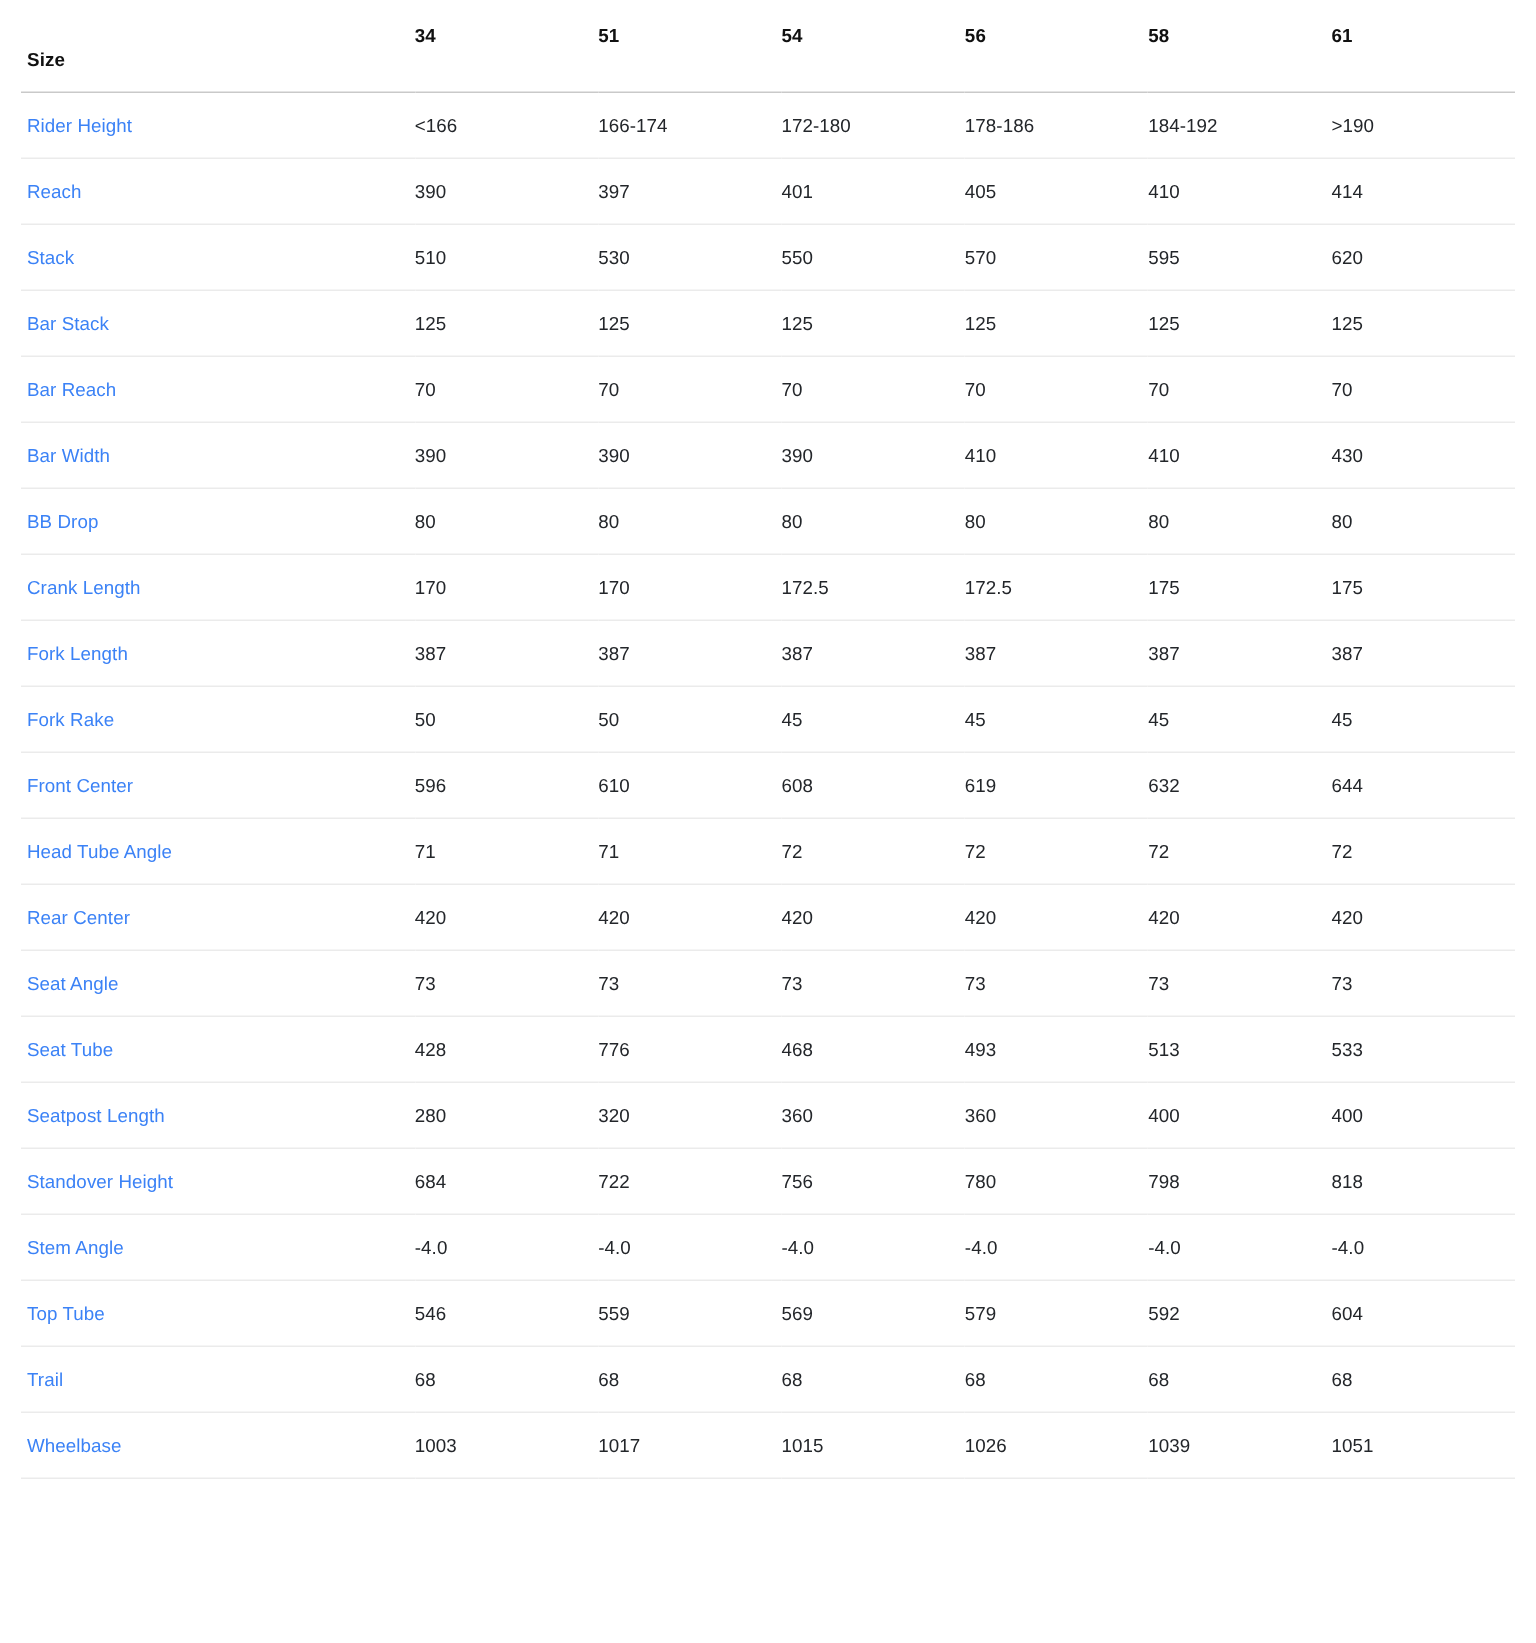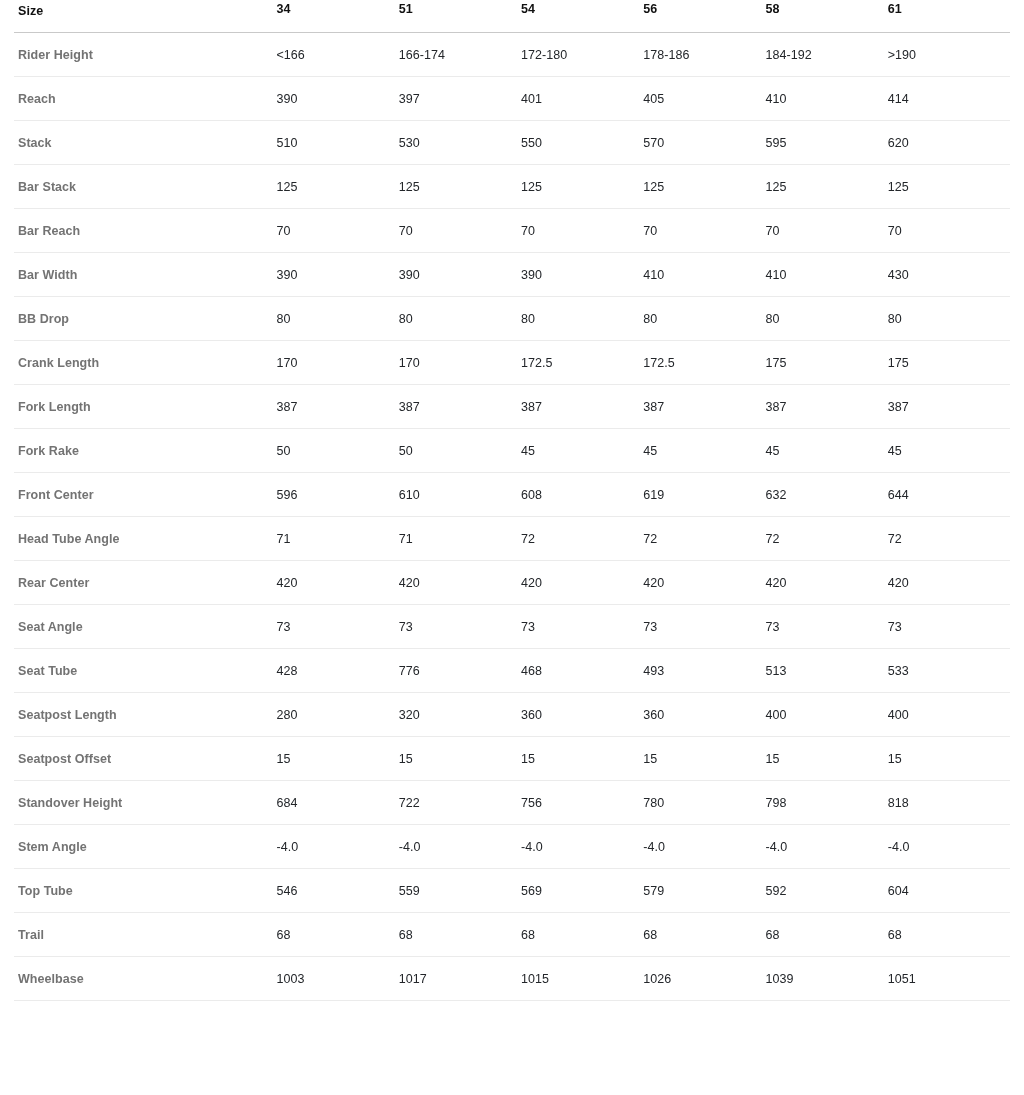--- a/index.html
+++ b/index.html
@@ -36,29 +36,28 @@
   table.geometry-table tbody td {
     font-size: 12.5px;
     font-weight: normal;
     color: #23262a;
     padding: 15px 0 14px 0;
     border-bottom: 1px solid #ebebeb;
     letter-spacing: 0.05px;
   }
   table.geometry-table tbody td.row-label {
     padding-left: 4px;
-    color: #737373;
-    font-weight: bold;
+    color: #3b82f6;
   }
   table.geometry-table tbody tr:last-child td {
     border-bottom: 1px solid #ebebeb;
   }
   col.label-col { width: 262px; }
   col.size-col  { width: 122px; }
-  .table-head-row th:first-child { padding-top: 4px; }
+  .table-head-row th:first-child { padding-top: 33px; }
 </style>
 </head>
 <body>
 
 <div class="geometry-wrap">
   <table class="geometry-table">
     <colgroup>
       <col class="label-col">
       <col class="size-col">
       <col class="size-col">
@@ -217,29 +216,20 @@
         <tr>
           <td class="row-label">Seatpost Length</td>
           <td class="row-value">280</td>
           <td class="row-value">320</td>
           <td class="row-value">360</td>
           <td class="row-value">360</td>
           <td class="row-value">400</td>
           <td class="row-value">400</td>
         </tr>
         <tr>
-          <td class="row-label">Seatpost Offset</td>
-          <td class="row-value">15</td>
-          <td class="row-value">15</td>
-          <td class="row-value">15</td>
-          <td class="row-value">15</td>
-          <td class="row-value">15</td>
-          <td class="row-value">15</td>
-        </tr>
-        <tr>
           <td class="row-label">Standover Height</td>
           <td class="row-value">684</td>
           <td class="row-value">722</td>
           <td class="row-value">756</td>
           <td class="row-value">780</td>
           <td class="row-value">798</td>
           <td class="row-value">818</td>
         </tr>
         <tr>
           <td class="row-label">Stem Angle</td>

